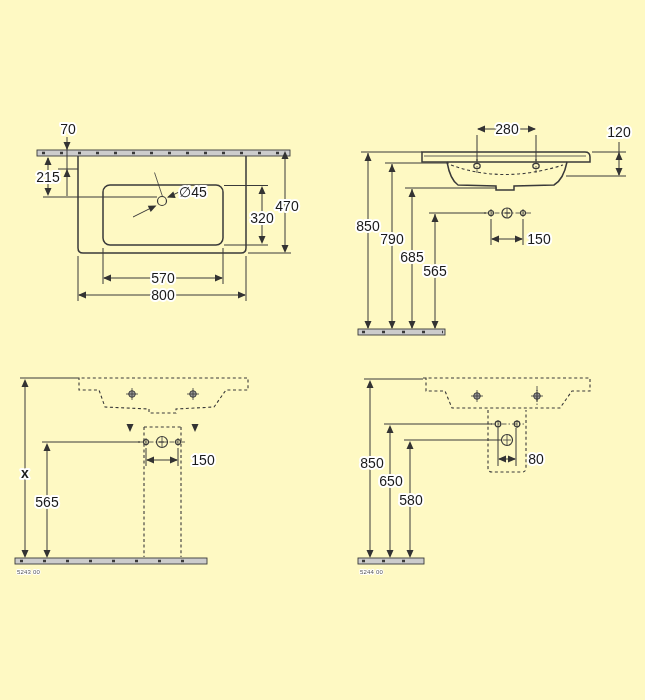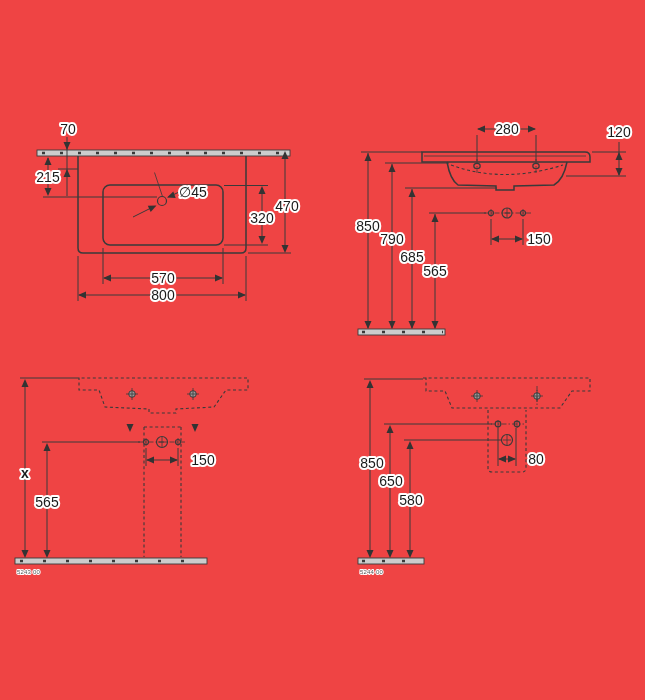--- a/index.html
+++ b/index.html
@@ -1,16 +1,16 @@
 <!DOCTYPE html>
 <html><head>
 <meta charset="utf-8">
 <style>
   html,body{margin:0;padding:0;background:#ffffff;}
-  .canvas{position:relative;width:645px;height:700px;background:#ef4444;overflow:hidden;}
+  .canvas{position:relative;width:645px;height:700px;background:#fef9c3;overflow:hidden;}
   svg{display:block;}
   svg text{
     font-family:"Liberation Sans","DejaVu Sans",sans-serif;
     font-size:14px;
     fill:#1a1a1a;
     paint-order:stroke;
     stroke:#ffffff;
     stroke-width:4px;
     stroke-linejoin:round;
     text-anchor:middle;

